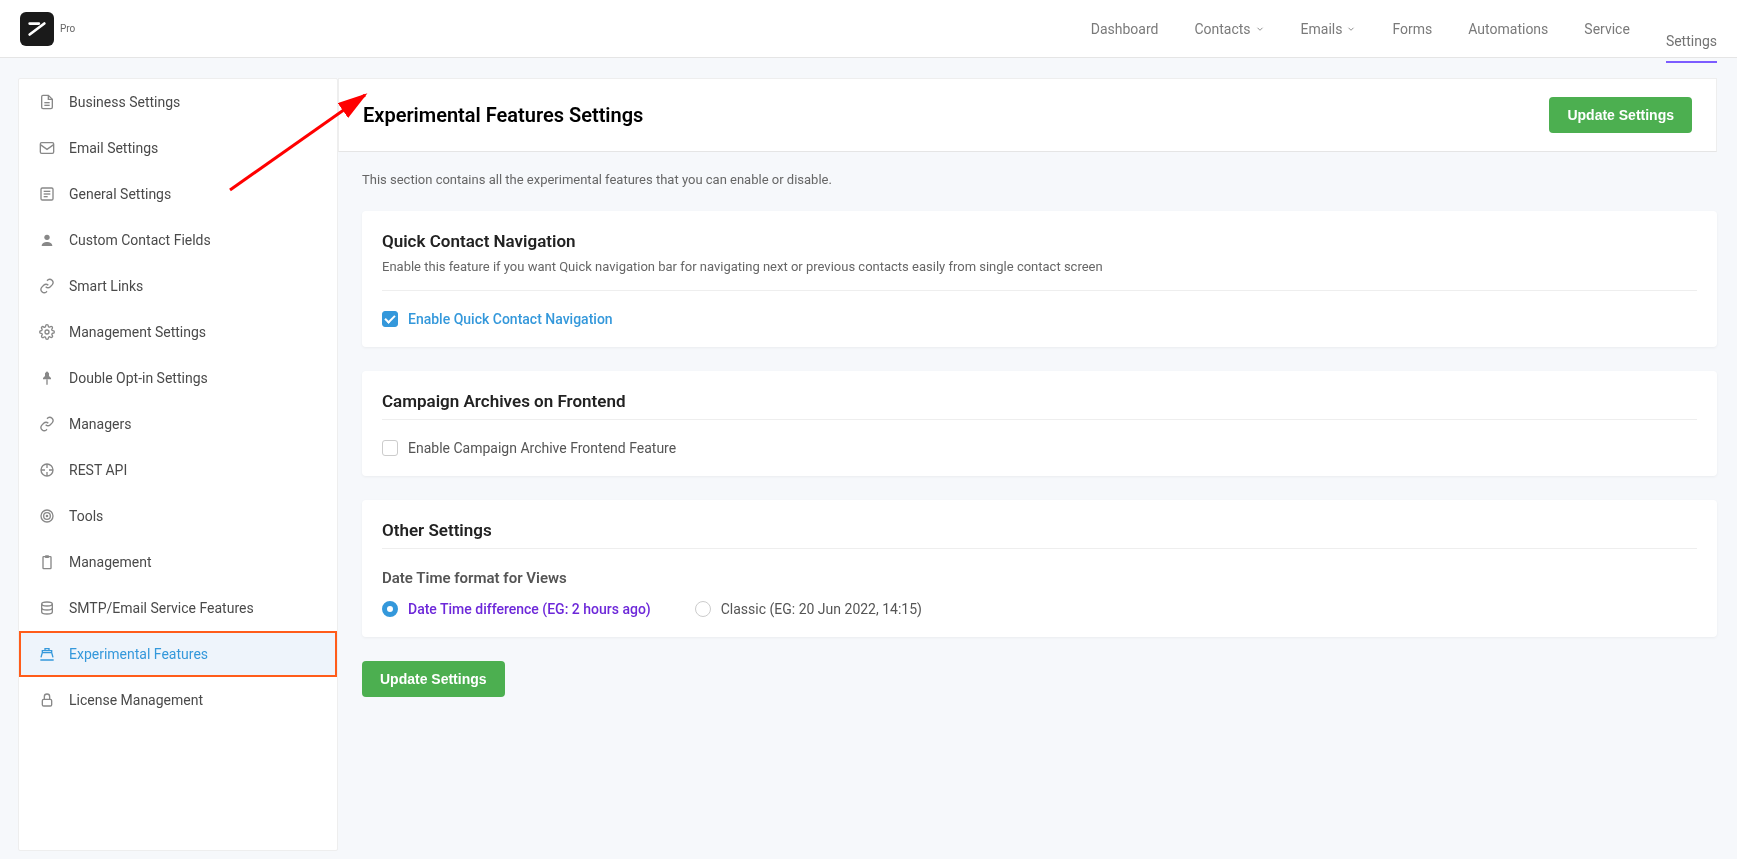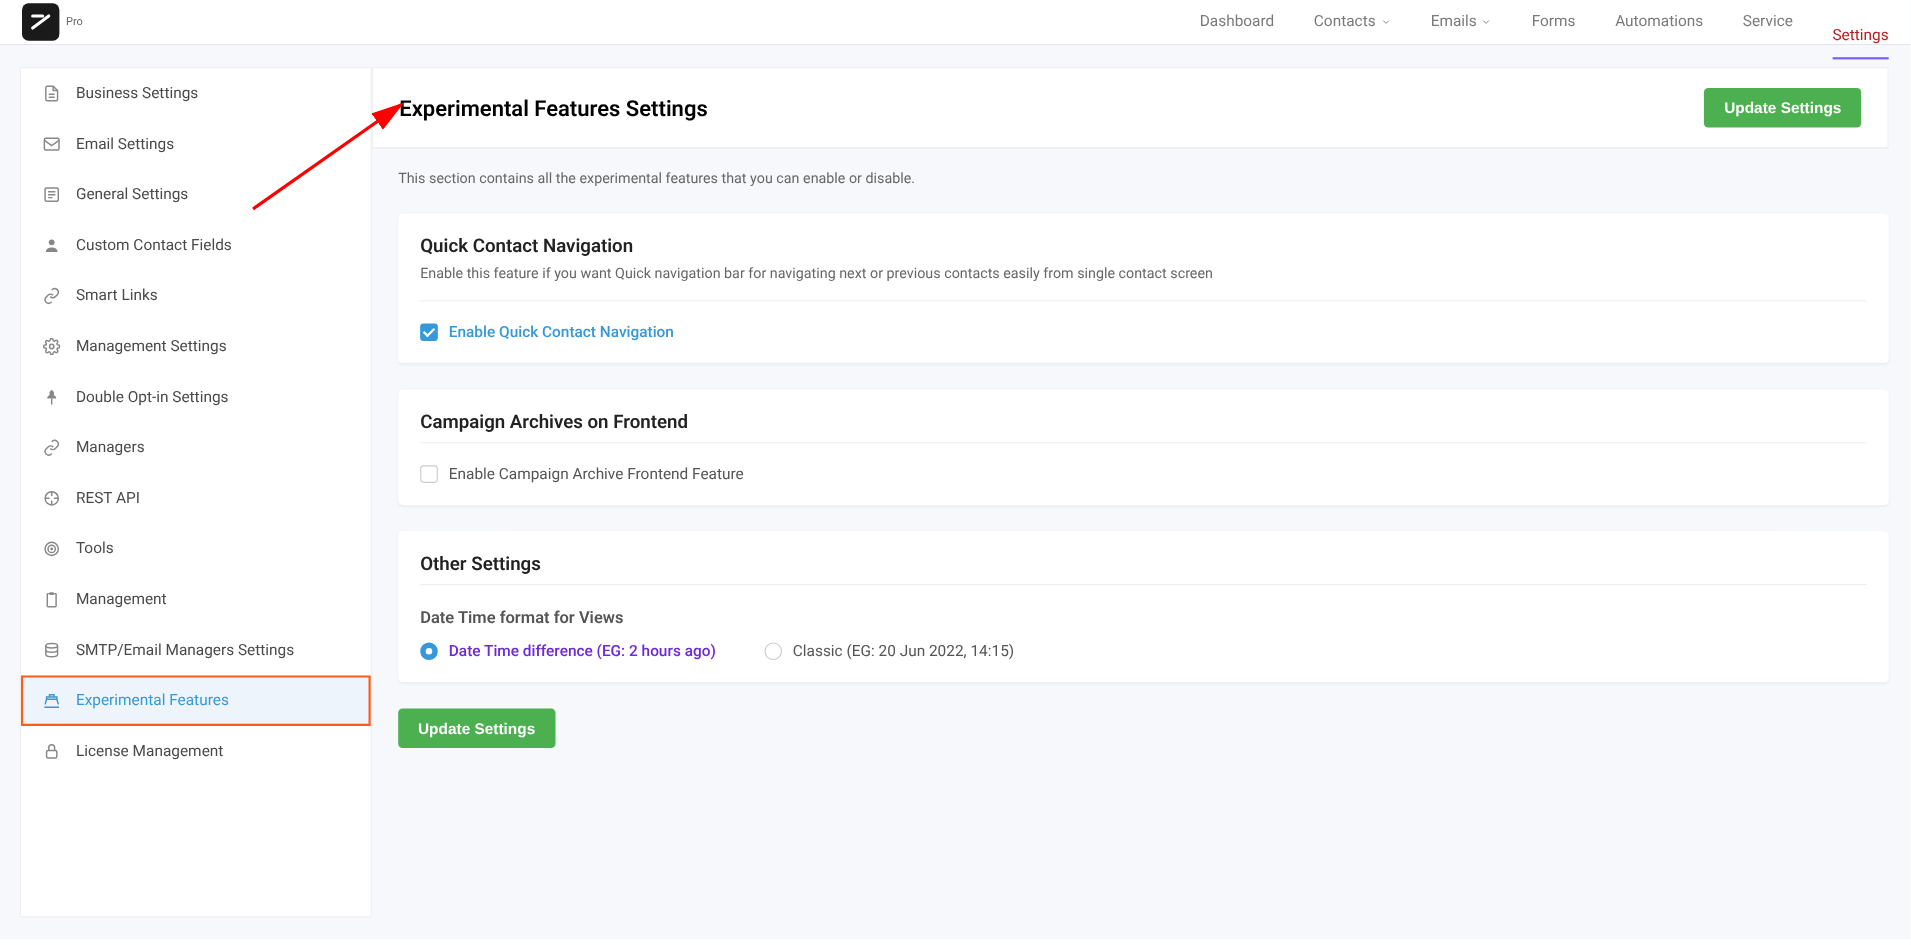--- a/index.html
+++ b/index.html
@@ -12,21 +12,21 @@
       background: #fff;
       color: #333;
       font-size: 14px;
     }
     .top-header {
       display: flex;
       align-items: center;
       justify-content: space-between;
       padding: 8px 20px;
       border-bottom: 1px solid #e5e5e5;
-      height: 41px;
+      height: 58px;
     }
     .logo-area {
       display: flex;
       align-items: center;
       gap: 6px;
     }
     .logo-box {
       width: 34px;
       height: 34px;
       background: #1a1a1a;
@@ -52,21 +52,21 @@
     .top-nav-item {
       color: #7a7a7a;
       font-size: 14px;
       cursor: pointer;
       display: flex;
       align-items: center;
       gap: 4px;
       padding: 24px 0;
     }
     .top-nav-item.active {
-      color: #b91c1c;
+      color: #737373;
       border-bottom: 2px solid #7c5cff;
       margin-bottom: -14px;
       padding-bottom: 12px;
     }
     .chevron {
       width: 10px;
       height: 10px;
     }
     .main-area {
       display: flex;
@@ -383,21 +383,21 @@
             <rect x="9" y="2" width="6" height="4" rx="1"></rect>
           </svg></span>
         <span>Management</span>
       </div>
       <div class="sidebar-item">
         <span class="sidebar-icon"><svg viewBox="0 0 24 24" fill="none" stroke="currentColor" stroke-width="2">
             <ellipse cx="12" cy="6" rx="8" ry="3"></ellipse>
             <path d="M4 6v6c0 1.7 3.6 3 8 3s8-1.3 8-3V6"></path>
             <path d="M4 12v6c0 1.7 3.6 3 8 3s8-1.3 8-3v-6"></path>
           </svg></span>
-        <span>SMTP/Email Managers Settings</span>
+        <span>SMTP/Email Service Features</span>
       </div>
       <div class="sidebar-item active highlighted">
         <span class="sidebar-icon"><svg viewBox="0 0 24 24" fill="none" stroke="currentColor" stroke-width="2">
             <path d="M3 17l2-7h14l2 7M5 10V7h14v3M9 7V4h6v3M2 21h20"></path>
           </svg></span>
         <span>Experimental Features</span>
       </div>
       <div class="sidebar-item">
         <span class="sidebar-icon"><svg viewBox="0 0 24 24" fill="none" stroke="currentColor" stroke-width="2">
             <rect x="5" y="11" width="14" height="10" rx="2"></rect>

